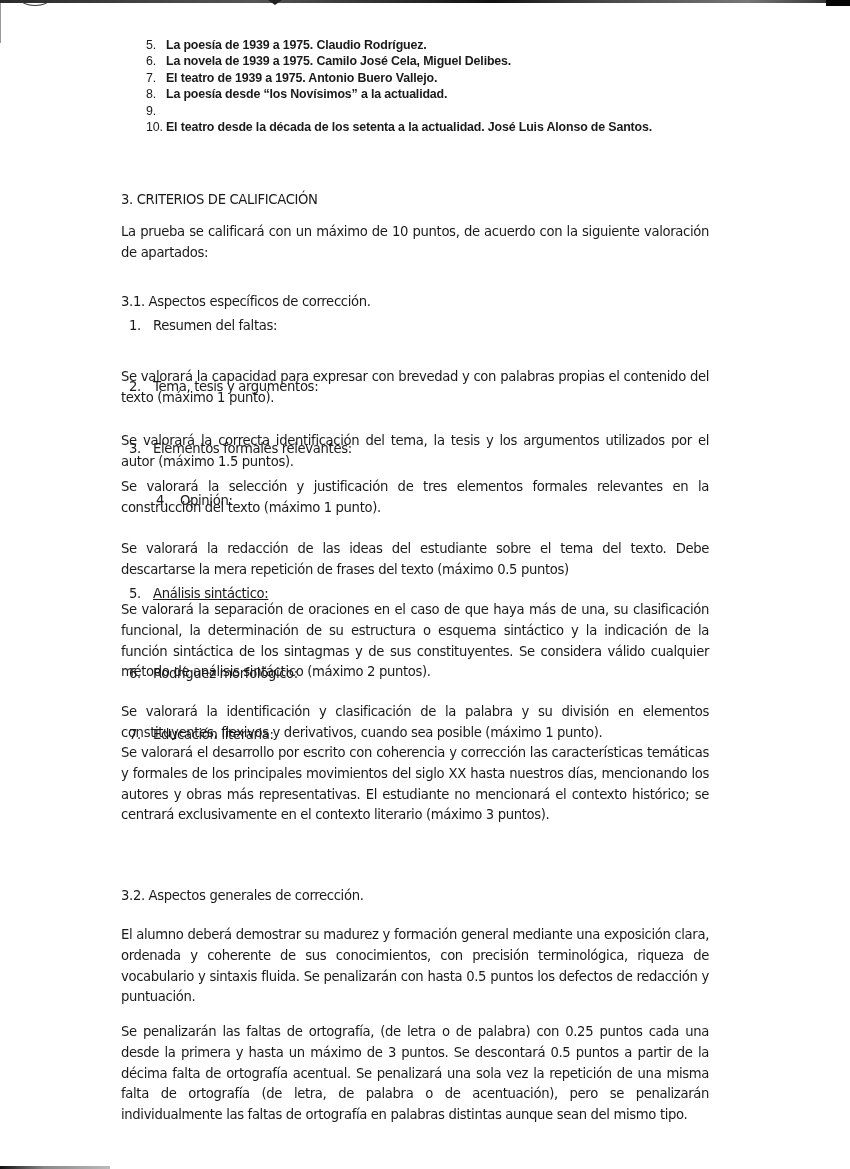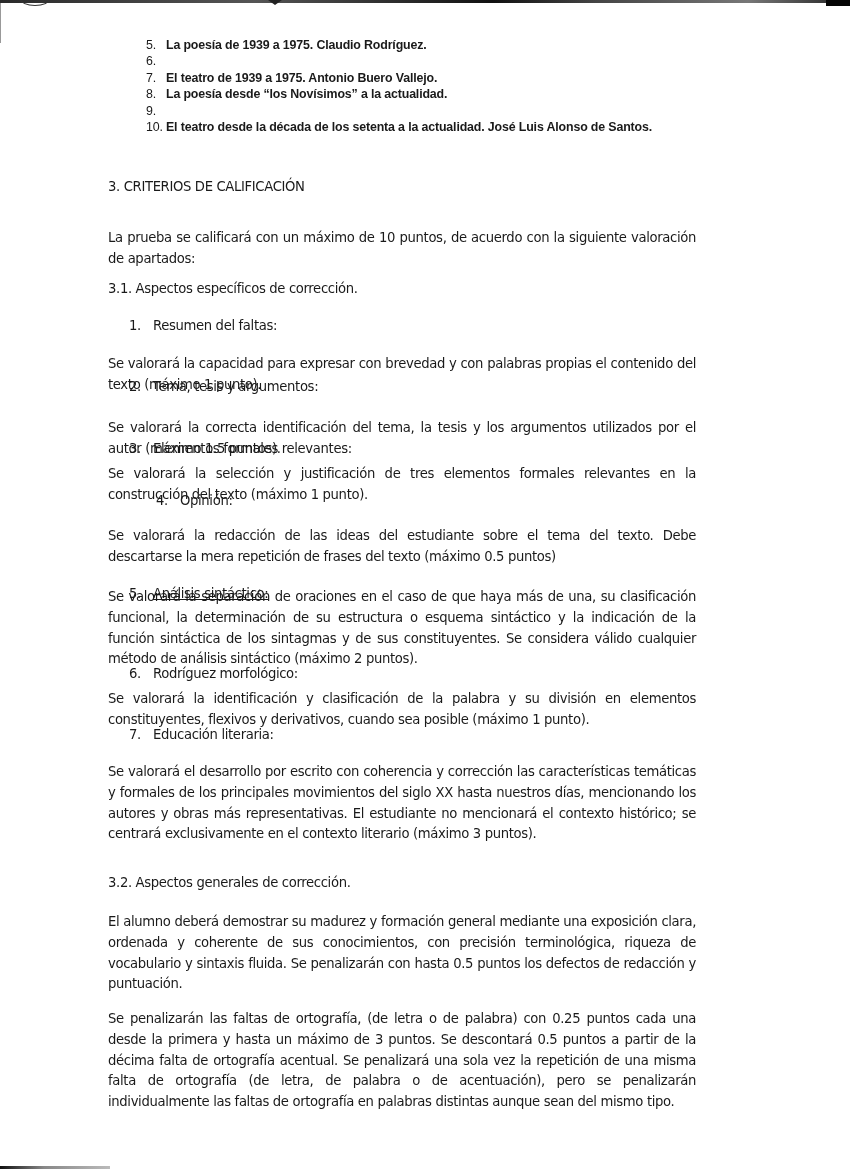--- a/index.html
+++ b/index.html
@@ -27,21 +27,21 @@
     }
     .topics li { display: flex; white-space: nowrap; }
     .topics .num { width: 20px; display: inline-block; }
     .topics .txt { display: inline-block; padding-left: 0px; font-weight: bold; }
 
     .doc {
       position: absolute; left: 104px; top: 0; width: 588px;
       font-family: "DejaVu Sans", sans-serif; font-size: 13.2px; color: #1a1a1a;
       letter-spacing: -0.35px;
     }
-    .blk { position: absolute; left: 0; width: 588px; margin: 4px; }
+    .blk { position: absolute; left: 0; width: 588px; margin: 17px; }
     .para { text-align: justify; line-height: 20.8px; }
     .line { white-space: nowrap; line-height: 20.8px; }
     .item-head { position: absolute; left: 25px; white-space: nowrap; line-height: 20.8px; }
     .item-head .n { display: inline-block; width: 24px; }
   </style>
 </head>
 <body>
 
 <div class="scan-top"></div>
 <div class="scan-corner"></div>
@@ -50,20 +50,21 @@
 <div class="scan-left"></div>
 <div class="scan-bottom"></div>
 
 <ol class="topics">
   <li>
       <span class="num">5.</span>
       <span class="txt">La poesía de 1939 a 1975. Claudio Rodríguez.</span>
     </li>
   <li>
       <span class="num">6.</span>
+      <span class="txt">La novela de 1939 a 1975. Camilo José Cela, Miguel Delibes.</span>
     </li>
   <li>
       <span class="num">7.</span>
       <span class="txt">El teatro de 1939 a 1975. Antonio Buero Vallejo.</span>
     </li>
   <li>
       <span class="num">8.</span>
       <span class="txt">La poesía desde “los Novísimos” a la actualidad.</span>
     </li>
   <li>
@@ -72,21 +73,21 @@
   <li>
       <span class="num">10.</span>
       <span class="txt">El teatro desde la década de los setenta a la actualidad. José Luis Alonso de Santos.</span>
     </li>
 </ol>
 
 <div class="doc">
 
   <div class="blk line" style="top:173px;">3. CRITERIOS DE CALIFICACIÓN</div>
 
-  <p class="blk para" style="top:224px;">La prueba se calificará con un máximo de 10 puntos, de acuerdo con la siguiente valoración de apartados:</p>
+  <p class="blk para" style="top:205px;">La prueba se calificará con un máximo de 10 puntos, de acuerdo con la siguiente valoración de apartados:</p>
 
   <div class="blk line" style="top:275px;">3.1. Aspectos específicos de corrección.</div>
 
   <div class="item-head" style="top:316px;"><span class="n">1.</span><span>Resumen del faltas:</span></div>
   <p class="blk para" style="top:350px;">Se valorará la capacidad para expresar con brevedad y con palabras propias el contenido del texto (máximo 1 punto).</p>
 
   <div class="item-head" style="top:377px;"><span class="n">2.</span><span>Tema, tesis y argumentos:</span></div>
   <p class="blk para" style="top:414px;">Se valorará la correcta identificación del tema, la tesis y los argumentos utilizados por el autor (máximo 1.5 puntos).</p>
 
   <div class="item-head" style="top:439px;"><span class="n">3.</span><span>Elementos formales relevantes:</span></div>
@@ -95,20 +96,20 @@
   <div class="item-head" style="top:491px;margin-left:27px;"><span class="n">4.</span><span>Opinión:</span></div>
   <p class="blk para" style="top:522px;">Se valorará la redacción de las ideas del estudiante sobre el tema del texto. Debe descartarse la mera repetición de frases del texto (máximo 0.5 puntos)</p>
 
   <div class="item-head" style="top:584px;text-decoration:underline;"><span class="n">5.</span><span>Análisis sintáctico:</span></div>
   <p class="blk para" style="top:583px;">Se valorará la separación de oraciones en el caso de que haya más de una, su clasificación funcional, la determinación de su estructura o esquema sintáctico y la indicación de la función sintáctica de los sintagmas y de sus constituyentes. Se considera válido cualquier método de análisis sintáctico (máximo 2 puntos).</p>
 
   <div class="item-head" style="top:664px;"><span class="n">6.</span><span>Rodríguez morfológico:</span></div>
   <p class="blk para" style="top:685px;">Se valorará la identificación y clasificación de la palabra y su división en elementos constituyentes, flexivos y derivativos, cuando sea posible (máximo 1 punto).</p>
 
   <div class="item-head" style="top:725px;"><span class="n">7.</span><span>Educación literaria:</span></div>
-  <p class="blk para" style="top:758px;">Se valorará el desarrollo por escrito con coherencia y corrección las características temáticas y formales de los principales movimientos del siglo XX hasta nuestros días, mencionando los autores y obras más representativas. El estudiante no mencionará el contexto histórico; se centrará exclusivamente en el contexto literario (máximo 3 puntos).</p>
+  <p class="blk para" style="top:726px;">Se valorará el desarrollo por escrito con coherencia y corrección las características temáticas y formales de los principales movimientos del siglo XX hasta nuestros días, mencionando los autores y obras más representativas. El estudiante no mencionará el contexto histórico; se centrará exclusivamente en el contexto literario (máximo 3 puntos).</p>
 
   <div class="blk line" style="top:869px;">3.2. Aspectos generales de corrección.</div>
 
   <p class="blk para" style="top:908px;">El alumno deberá demostrar su madurez y formación general mediante una exposición clara, ordenada y coherente de sus conocimientos, con precisión terminológica, riqueza de vocabulario y sintaxis fluida. Se penalizarán con hasta 0.5 puntos los defectos de redacción y puntuación.</p>
 
   <p class="blk para" style="top:1005px;">Se penalizarán las faltas de ortografía, (de letra o de palabra) con 0.25 puntos cada una desde la primera y hasta un máximo de 3 puntos. Se descontará 0.5 puntos a partir de la décima falta de ortografía acentual. Se penalizará una sola vez la repetición de una misma falta de ortografía (de letra, de palabra o de acentuación), pero se penalizarán individualmente las faltas de ortografía en palabras distintas aunque sean del mismo tipo.</p>
 </div>
 
 </body></html>

